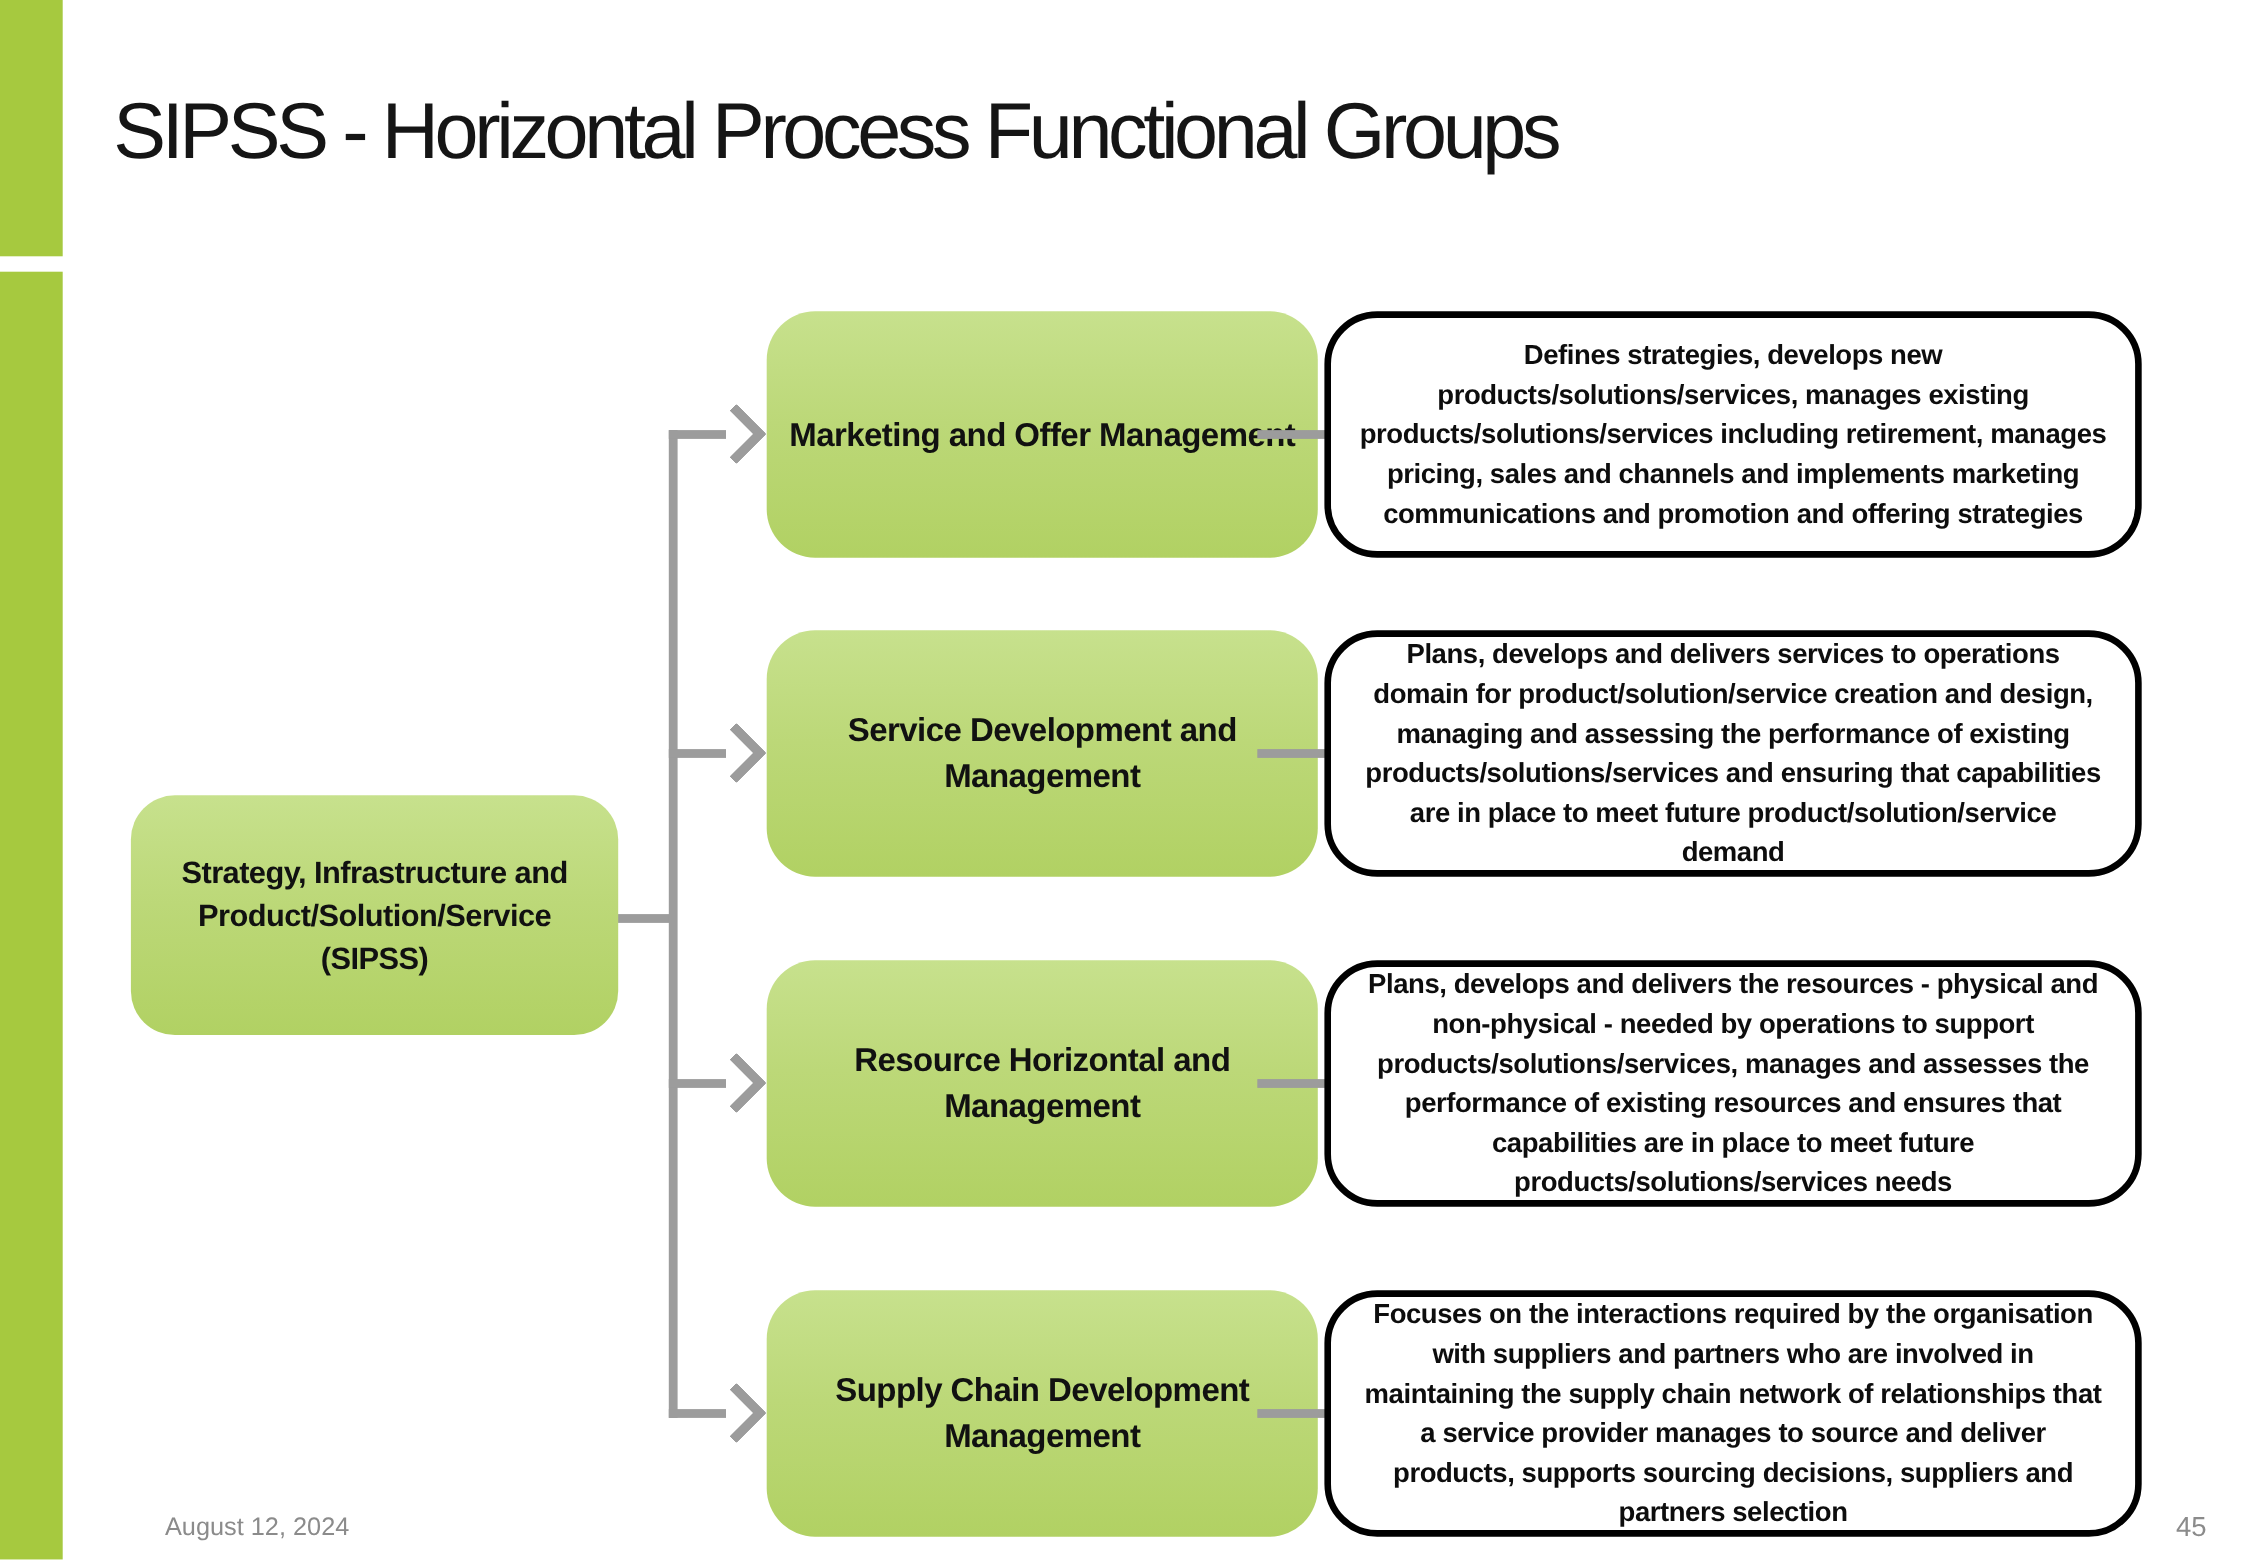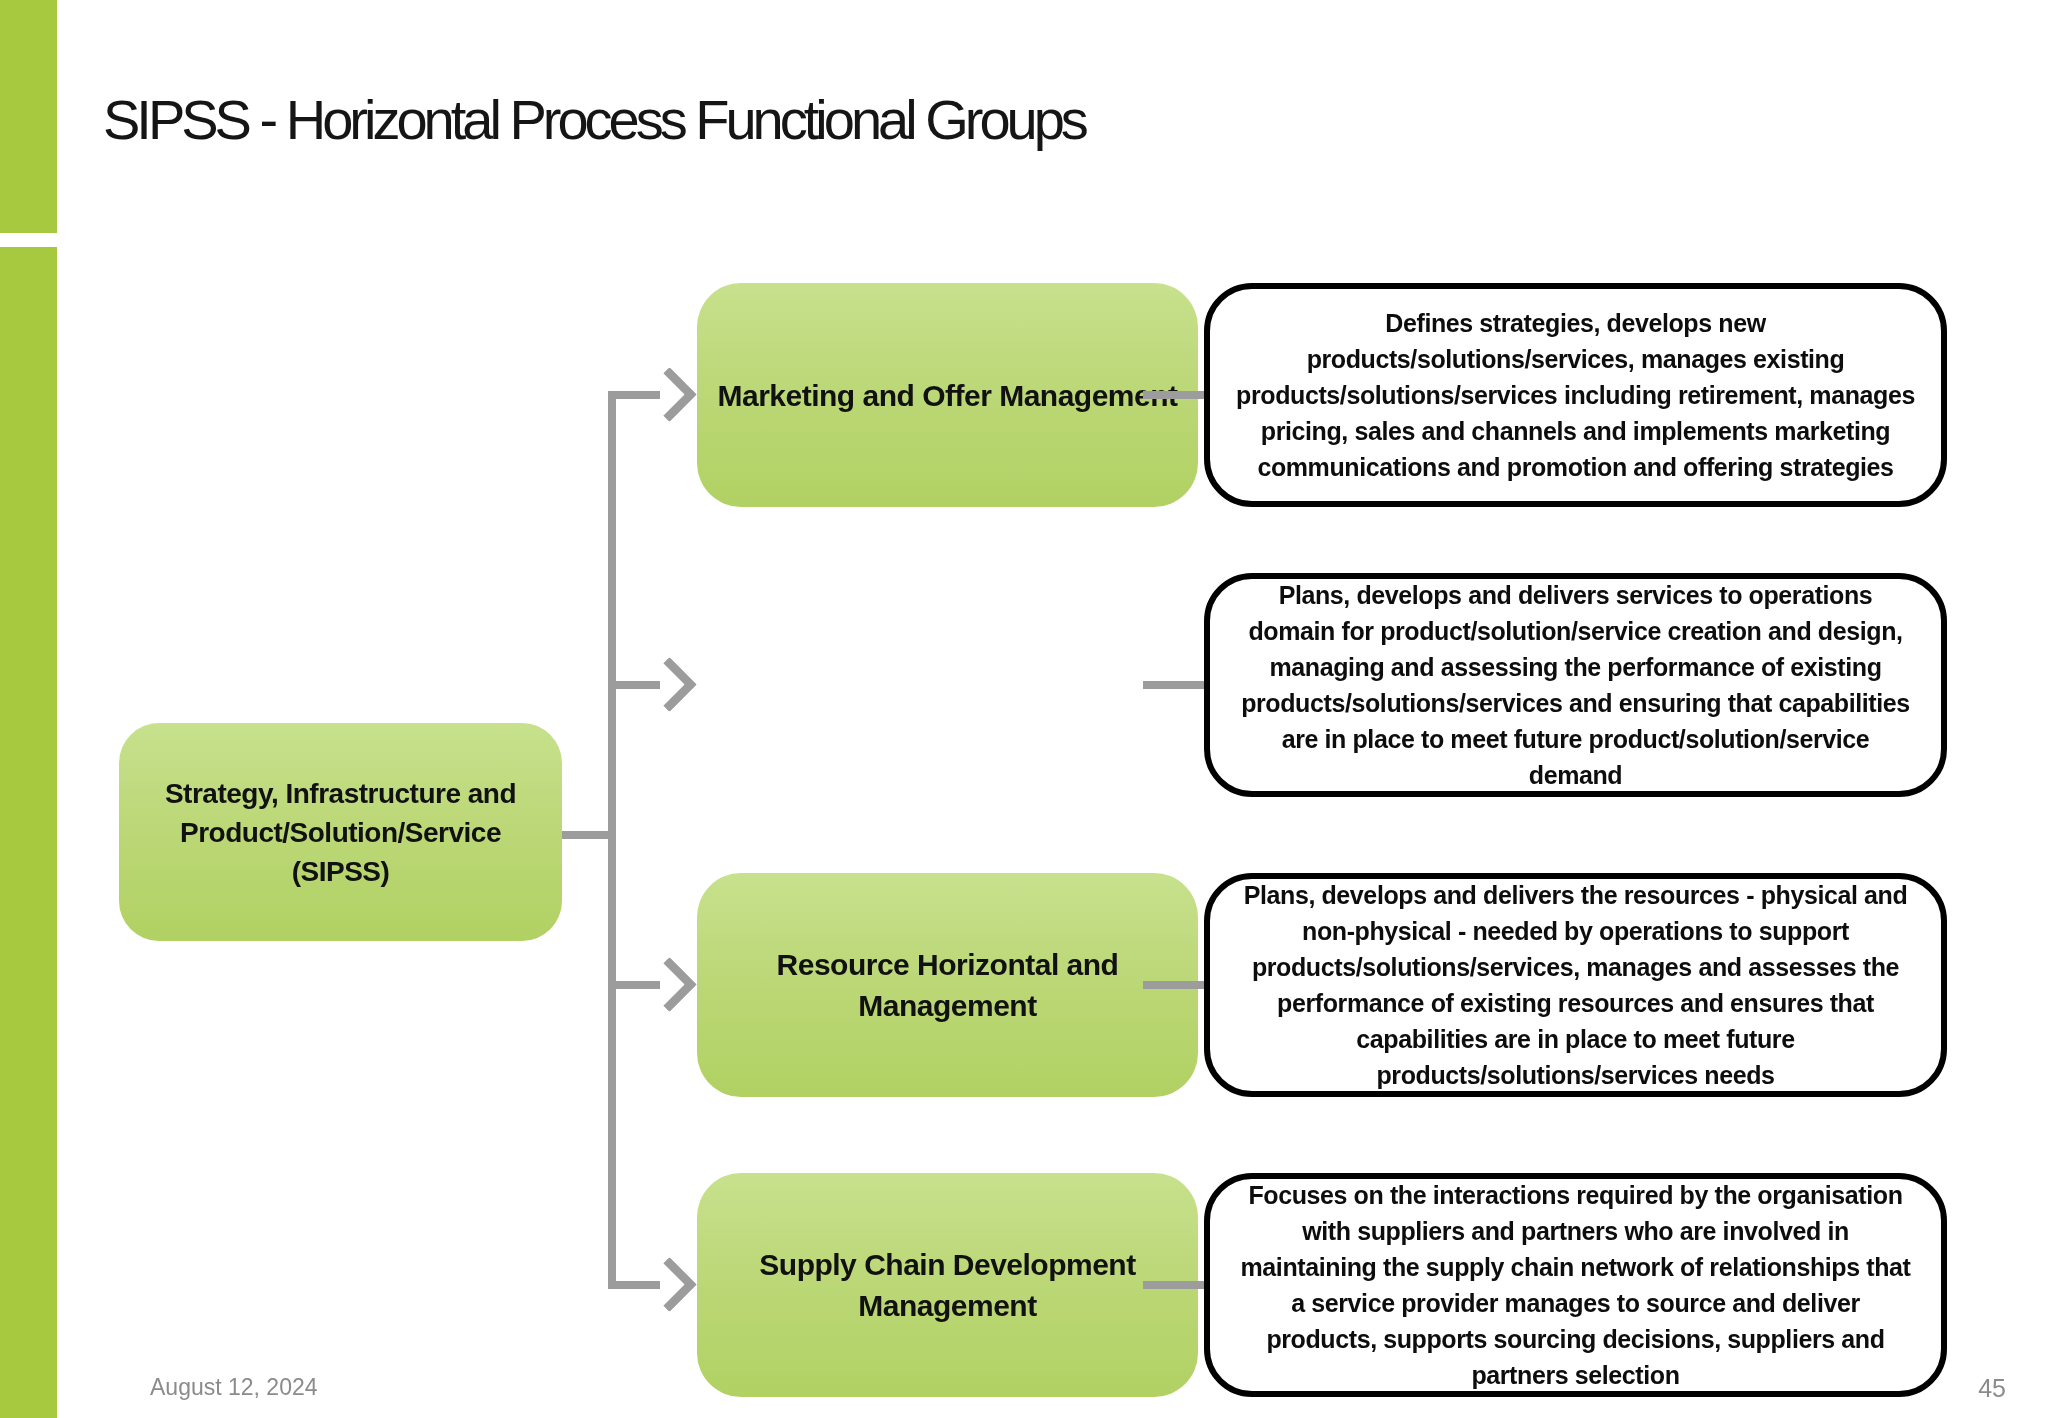--- a/index.html
+++ b/index.html
@@ -11,21 +11,21 @@
     overflow:hidden;
   }
   
   .bar{position:absolute;left:0;width:57px;background:#a6c93f;}
   .bar.top{top:0;height:233px;}
   .bar.bottom{top:247px;height:1171px;}
 
   
   .title{
     position:absolute;left:103px;top:60px;width:1800px;
-    font-size:56px;line-height:120px;font-weight:400;
+    font-size:72px;line-height:120px;font-weight:400;
     letter-spacing:-4px;color:#151515;white-space:nowrap;
   }
 
   
   .hline,.vline{position:absolute;background:#9c9c9c;}
   .feed{left:525px;top:831px;width:87px;height:8px;}
   .trunk{left:608px;top:391px;width:8px;height:898px;}
 
   .row{position:absolute;left:0;width:2048px;height:224px;}
   .row.r1{top:283px;} .row.r2{top:573px;} .row.r3{top:873px;} .row.r4{top:1173px;}
@@ -102,20 +102,23 @@
     <div class="desc-line"></div>
     <div class="chev desc"></div>
     <div class="desc-box">
       <span>Defines strategies, develops new products/solutions/services, manages existing products/solutions/services including retirement, manages pricing, sales and channels and implements marketing communications and promotion and offering strategies</span>
     </div>
   </div>
 
   <div class="row r2">
     <div class="branch-line"></div>
     <div class="chev branch"></div>
+    <div class="gnode">
+      <span>Service Development and Management</span>
+    </div>
     <div class="desc-line"></div>
     <div class="chev desc"></div>
     <div class="desc-box">
       <span>Plans, develops and delivers services to operations domain for product/solution/service creation and design, managing and assessing the performance of existing products/solutions/services and ensuring that capabilities are in place to meet future product/solution/service demand</span>
     </div>
   </div>
 
   <div class="row r3">
     <div class="branch-line"></div>
     <div class="chev branch"></div>

